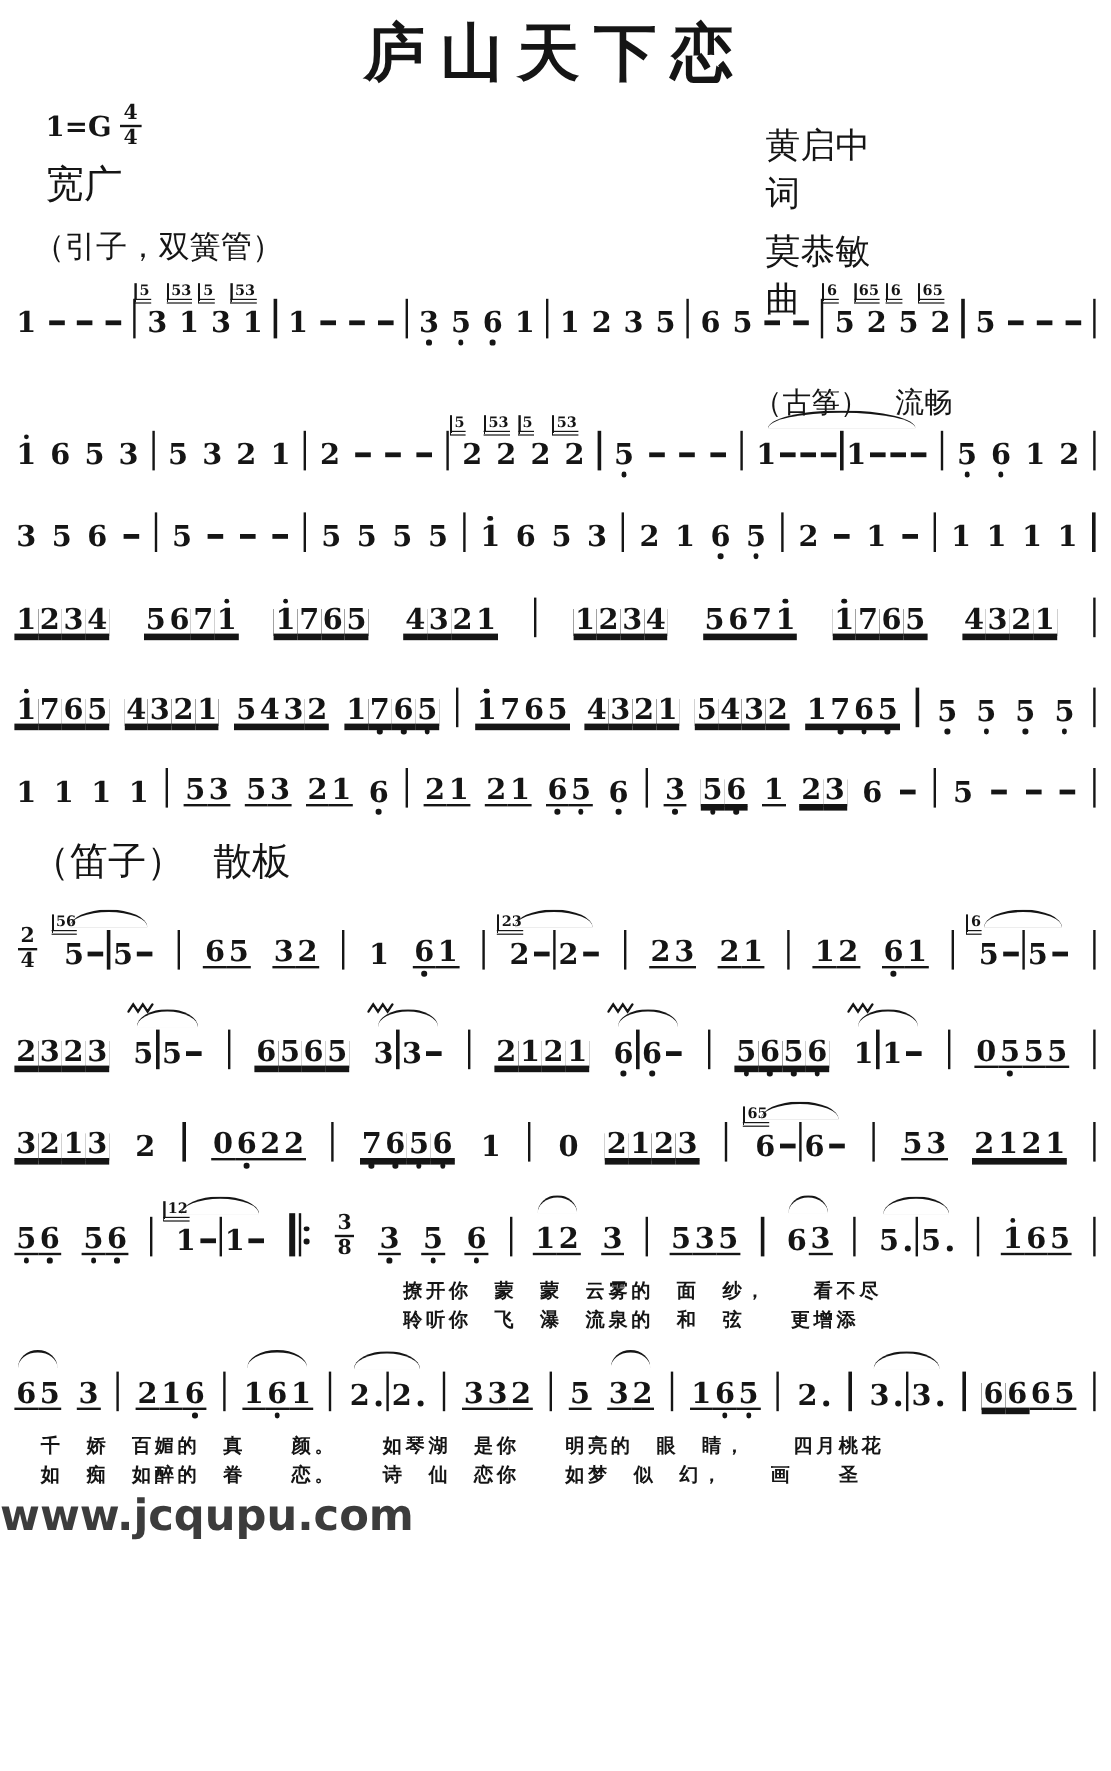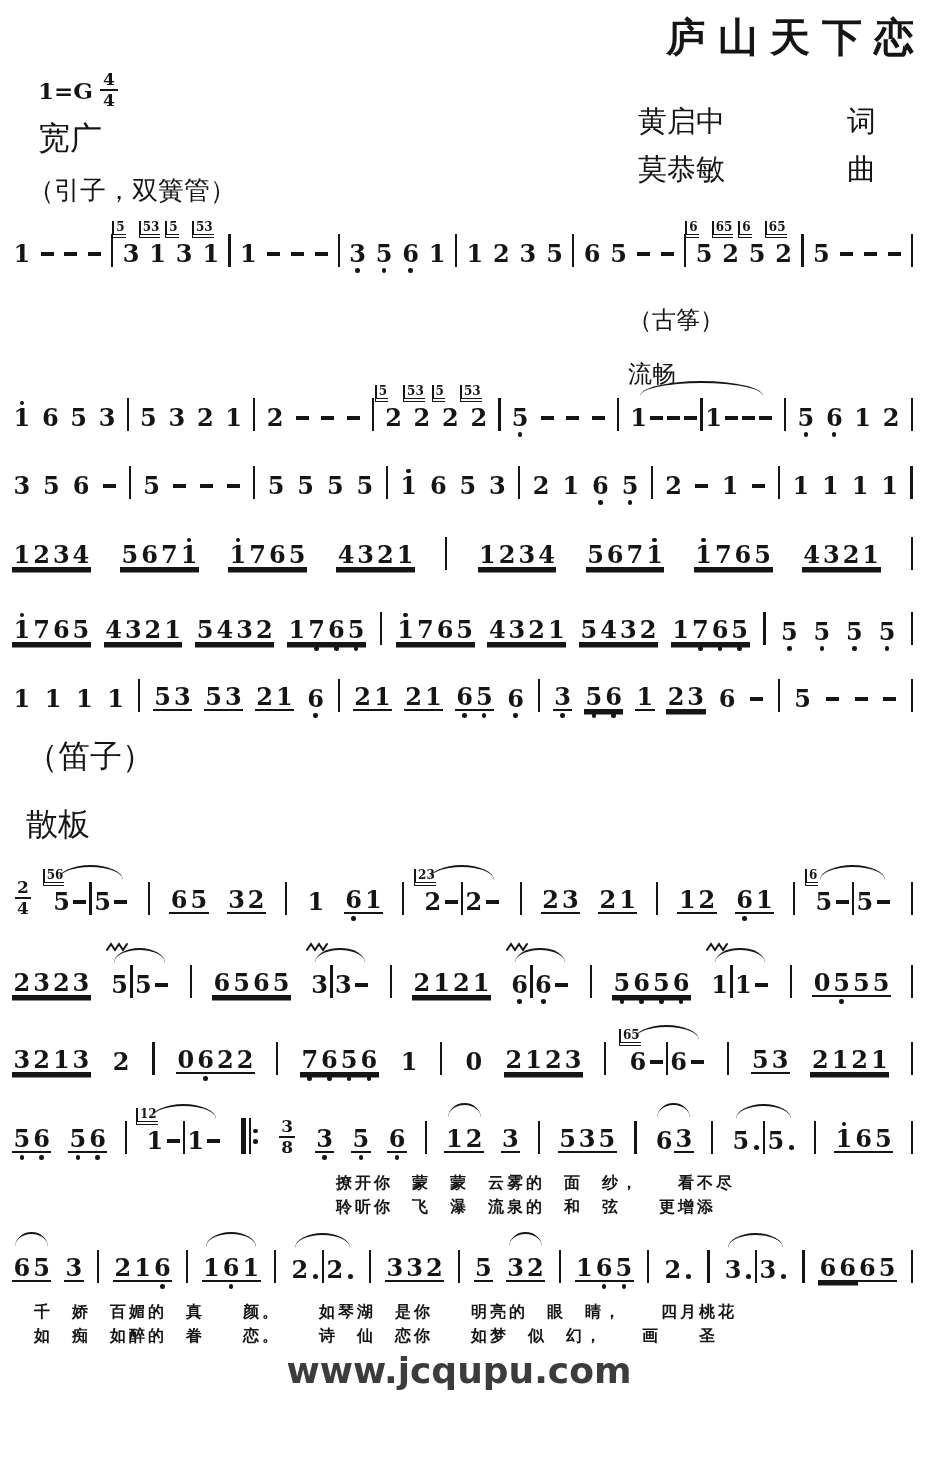--- a/index.html
+++ b/index.html
@@ -1,33 +1,33 @@
 <!DOCTYPE html>
 <html><head>
 <meta charset="utf-8">
 <style>
   * { box-sizing: border-box; margin: 0; padding: 0; }
   html, body { width: 926px; height: 1476px; overflow: hidden; background: #ffffff; }
   body { font-family: "DejaVu Serif", serif; color: #151515; }
   .sheet { width: 926px; height: 1476px; padding: 10px 0 0 0; position: relative; }
 
   
-  .title { text-align: right; font-size: 40px; font-weight: 700; letter-spacing: 12px; }
+  .title { text-align: center; font-size: 52px; font-weight: 700; letter-spacing: 12px; }
   .keysig { display: flex; align-items: center; gap: 4px; margin: 6px 0 0 38px; font-size: 23px; font-weight: 700; }
   .frac { display: inline-flex; flex-direction: column; align-items: center; line-height: 1; margin-left: 3px; }
   .frac .fa { font-size: 17px; font-weight: 700; border-bottom: 2px solid #151515; padding: 0 3px 1px; }
   .frac .fb { font-size: 17px; font-weight: 700; padding-top: 1px; }
   .credits { position: absolute; right: 50px; top: 102px; display: flex; flex-direction: column; gap: 8px; }
-  .credit-row { display: flex; justify-content: space-between; width: 238px; font-size: 29px; }
+  .credit-row { display: flex; justify-content: space-between; width: 238px; font-size: 29px; flex-direction: column; }
   .tempo { margin: 8px 0 12px 38px; font-size: 32px; }
   .intro-label { margin: 10px 0 0 28px; font-size: 26px; }
 
   
   .recite { font-size: 26px; letter-spacing: 3px; }
-  .inst-row { display: flex; gap: 22px; font-size: 24px; flex-direction: column; }
+  .inst-row { display: flex; gap: 22px; font-size: 24px; }
   .lyric { font-size: 16px; font-weight: 700; letter-spacing: 3px; line-height: 1.5; }
 
   
   .mline { display: flex; align-items: flex-end; justify-content: space-between; padding: 0 12px; }
   .note { display: inline-flex; flex-direction: column; align-items: center; position: relative; }
   .slot-top { height: 7px; display: flex; align-items: flex-end; justify-content: center; padding-bottom: 1px; }
   .slot-bot { height: 10px; display: flex; align-items: flex-start; justify-content: center; gap: 2px; padding-top: 2px; }
   .num-wrap { display: flex; align-items: flex-end; padding: 0 1.5px; }
   .u1 { border-bottom: 2px solid #151515; }
   .u2 { border-bottom: 2px solid #151515; box-shadow: 0 3.5px 0 0 #151515; }
@@ -45,21 +45,21 @@
   .trill { position: absolute; top: -28px; left: -4px; width: 24px; height: 11px; }
   .ts { display: inline-flex; flex-direction: column; align-items: center; line-height: 1; margin: 0 3px 7px; }
   .ts .ta { font-size: 17px; font-weight: 700; border-bottom: 2.5px solid #151515; padding: 0 2px 1px; }
   .ts .tb { font-size: 17px; font-weight: 700; padding-top: 1px; }
   .rpt { display: flex; align-items: center; gap: 2.5px; margin: 0 2px 9px; height: 36px; }
   .rpt .thick { width: 5px; height: 36px; background: #151515; }
   .rpt .thin { width: 2px; height: 36px; background: #151515; }
   .rpt .rdots { display: flex; flex-direction: column; justify-content: center; gap: 6px; height: 36px; }
   .rpt .rdots i { display: block; width: 4.5px; height: 4.5px; border-radius: 50%; background: #151515; }
 
-  .watermark { text-align: center; padding-right: 8px; margin-top: 2px;
+  .watermark { text-align: left; padding-right: 8px; margin-top: 2px;
                font-family: "DejaVu Sans", sans-serif; font-size: 36px; font-weight: 600; color: #3c3c3c; }
 </style>
 </head>
 <body>
 
 <div class="sheet">
 
   <div class="title">庐山天下恋</div>
 
   <div class="keysig">

